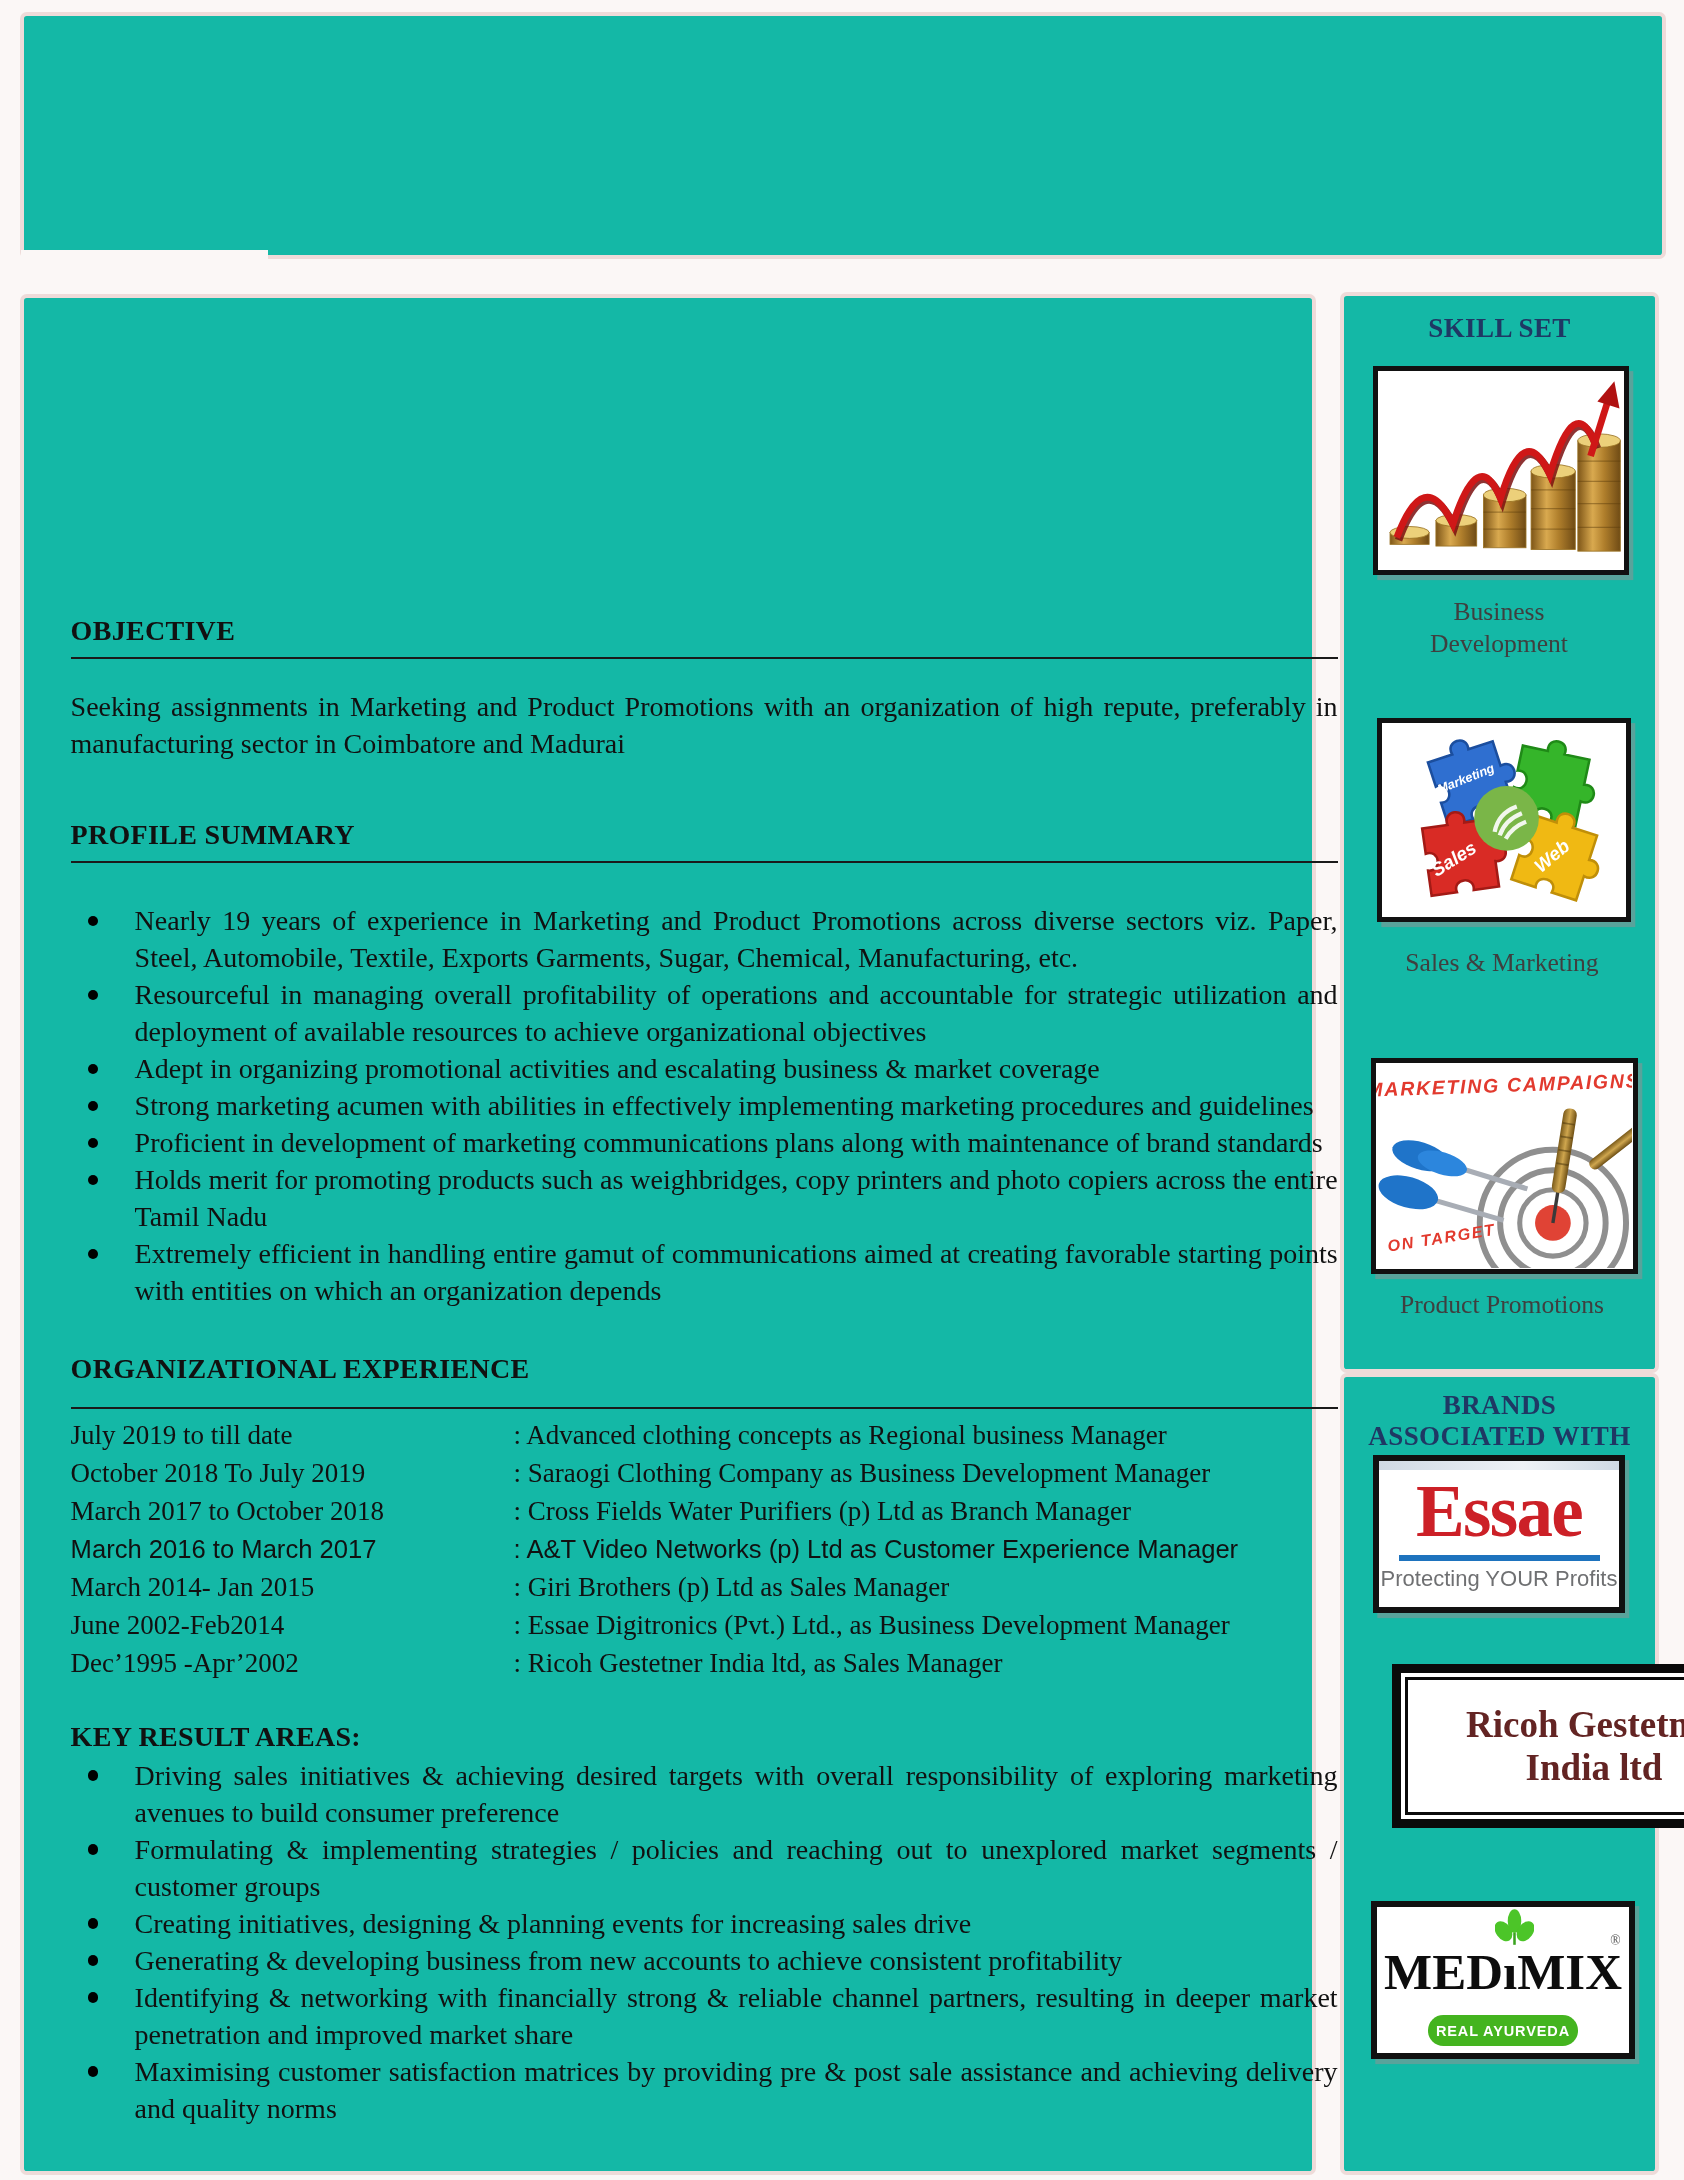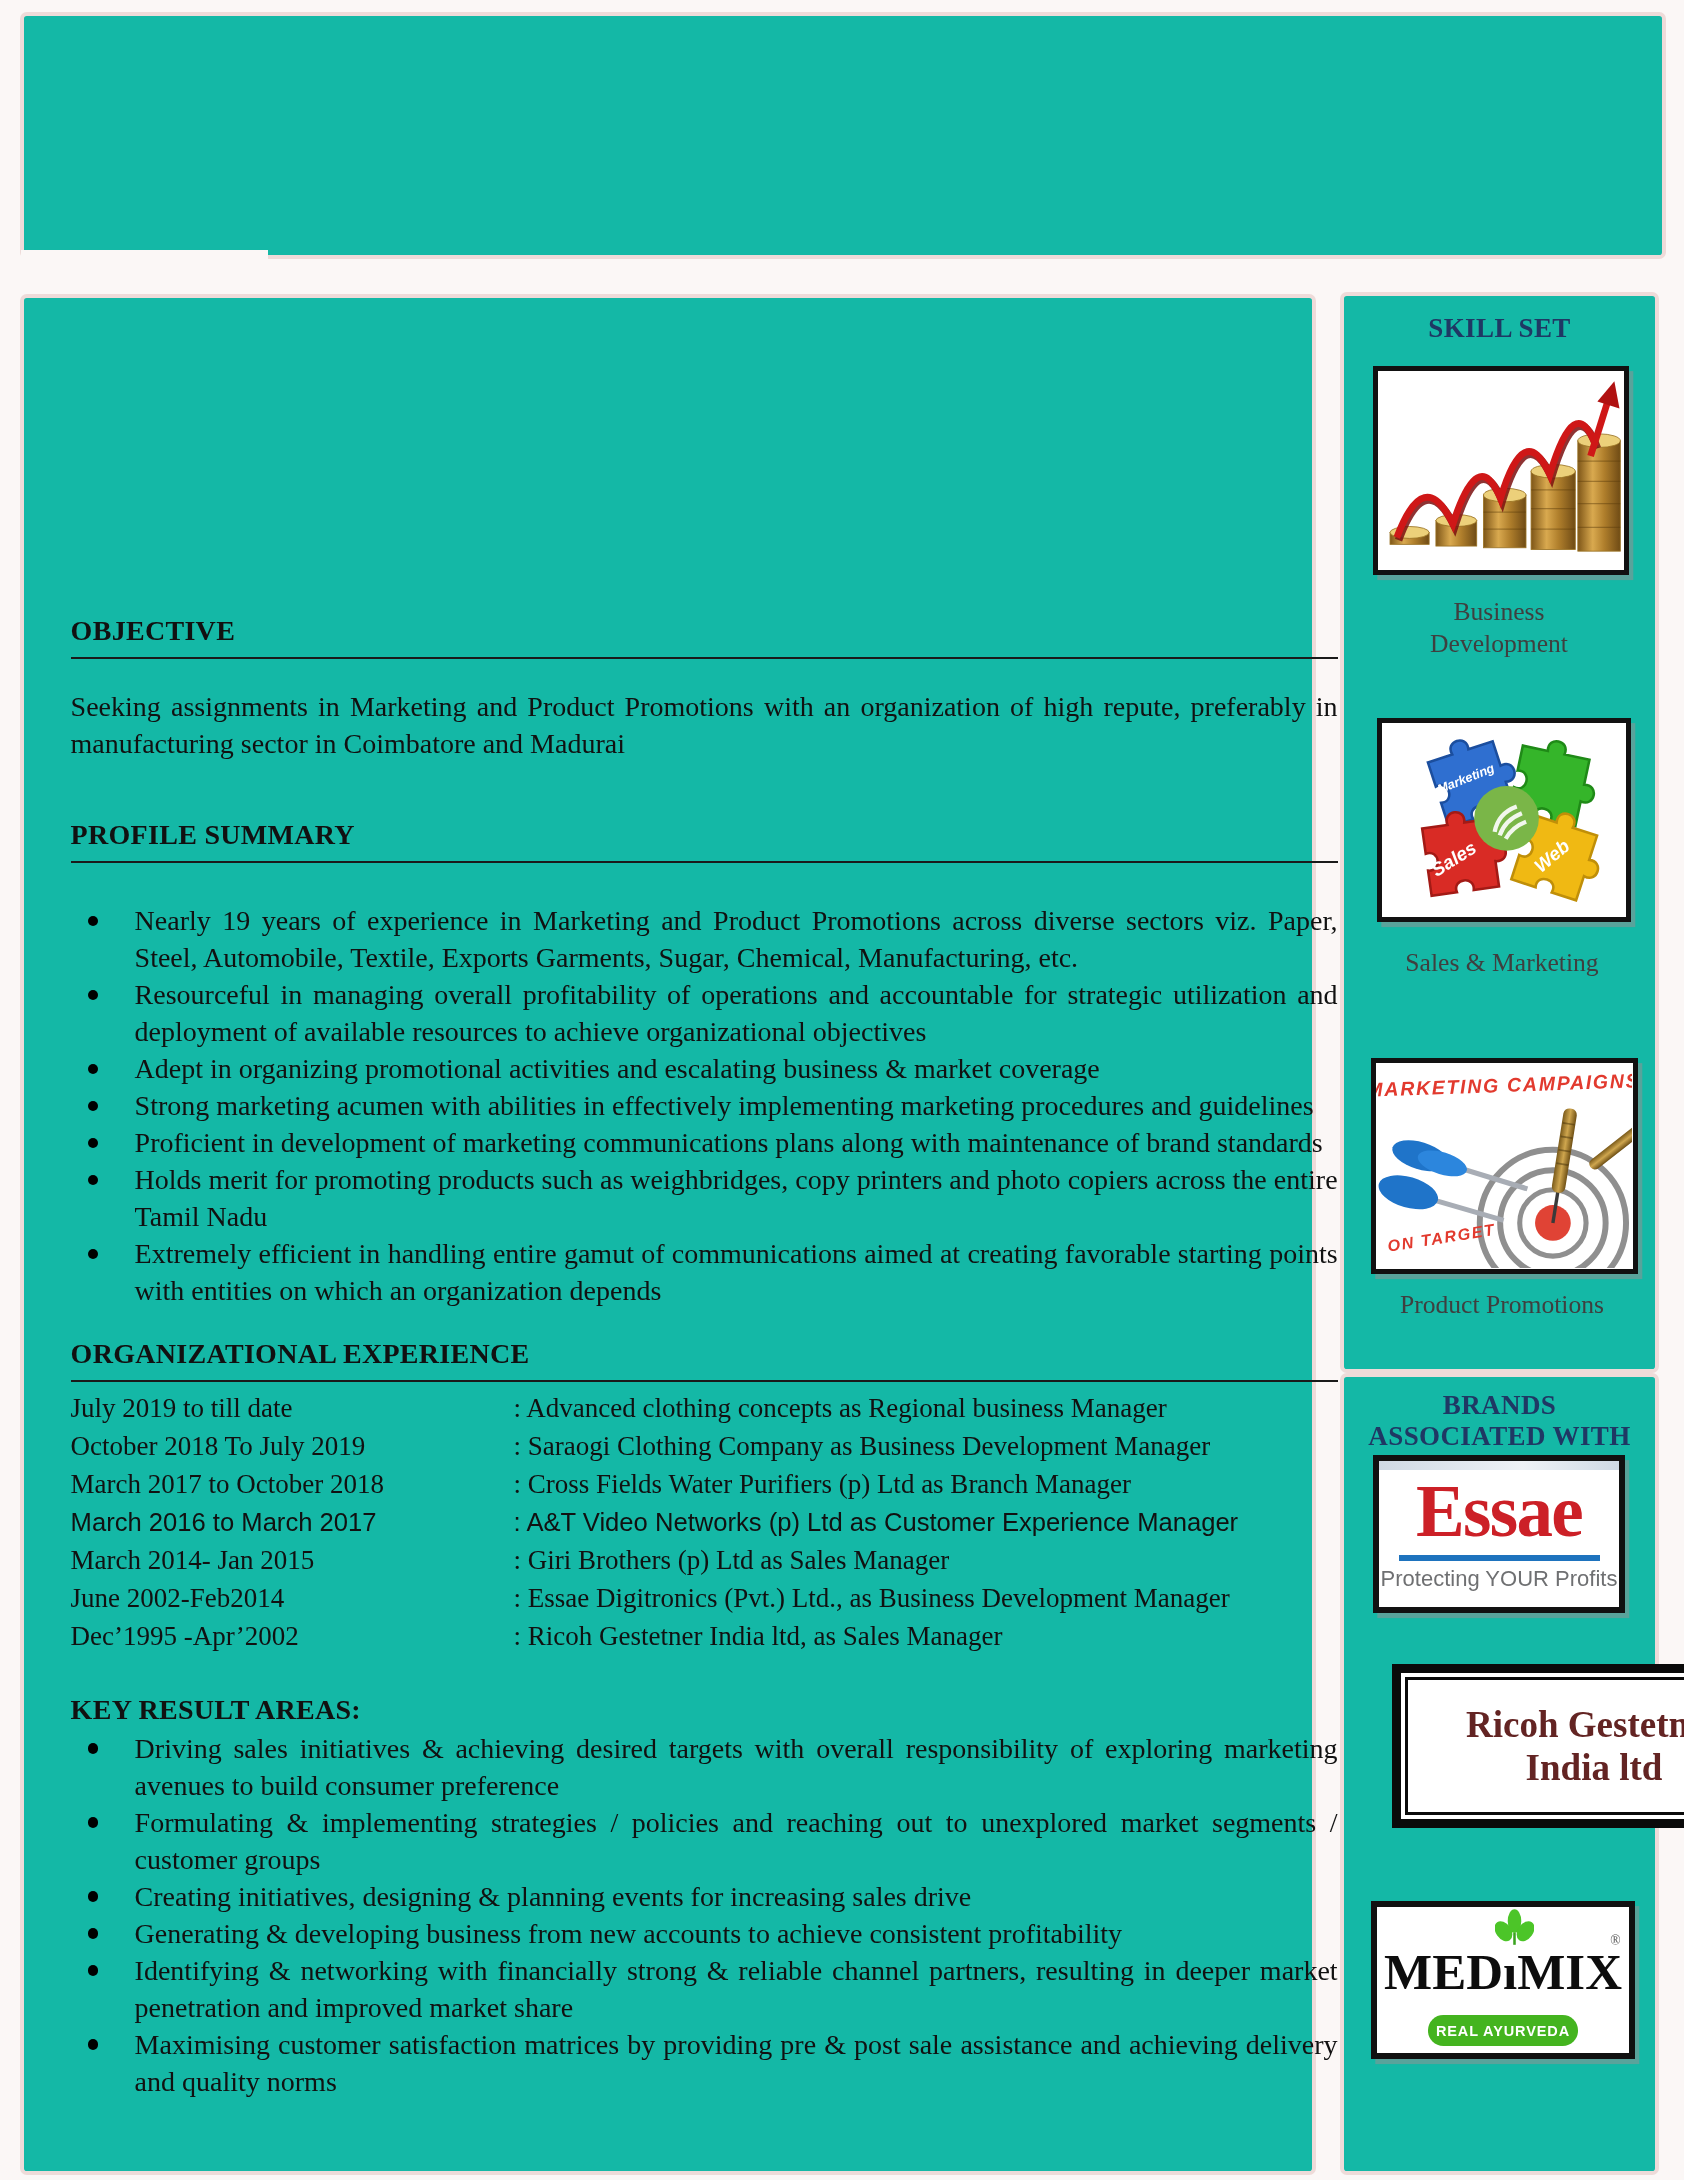--- a/index.html
+++ b/index.html
@@ -83,21 +83,21 @@
     <ul class="blist" style="margin-top:39px;">
       <li>Nearly 19 years of experience in Marketing and Product Promotions across diverse sectors viz. Paper, Steel, Automobile, Textile, Exports Garments, Sugar, Chemical, Manufacturing, etc.</li>
       <li>Resourceful in managing overall profitability of operations and accountable for strategic utilization and deployment of available resources to achieve organizational objectives</li>
       <li>Adept in organizing promotional activities and escalating business &amp; market coverage</li>
       <li>Strong marketing acumen with abilities in effectively implementing marketing procedures and guidelines</li>
       <li>Proficient in development of marketing communications plans along with maintenance of brand standards</li>
       <li>Holds merit for promoting products such as weighbridges, copy printers and photo copiers across the entire Tamil Nadu</li>
       <li>Extremely efficient in handling entire gamut of communications aimed at creating favorable starting points with entities on which an organization depends</li>
     </ul>
 
-    <div class="sec-head ruled" style="margin-top:29px; padding-bottom:10px;">ORGANIZATIONAL EXPERIENCE</div>
+    <div class="sec-head ruled" style="margin-top:44px; padding-bottom:22px;">ORGANIZATIONAL EXPERIENCE</div>
     <div style="margin-top:7px;">
       <div class="exp-row">
         <span class="period">July 2019 to till date</span>
         <span class="desc">:  Advanced clothing concepts as Regional business Manager</span>
       </div>
       <div class="exp-row">
         <span class="period">October 2018 To July 2019</span>
         <span class="desc">: Saraogi Clothing Company as Business Development Manager</span>
       </div>
       <div class="exp-row">

